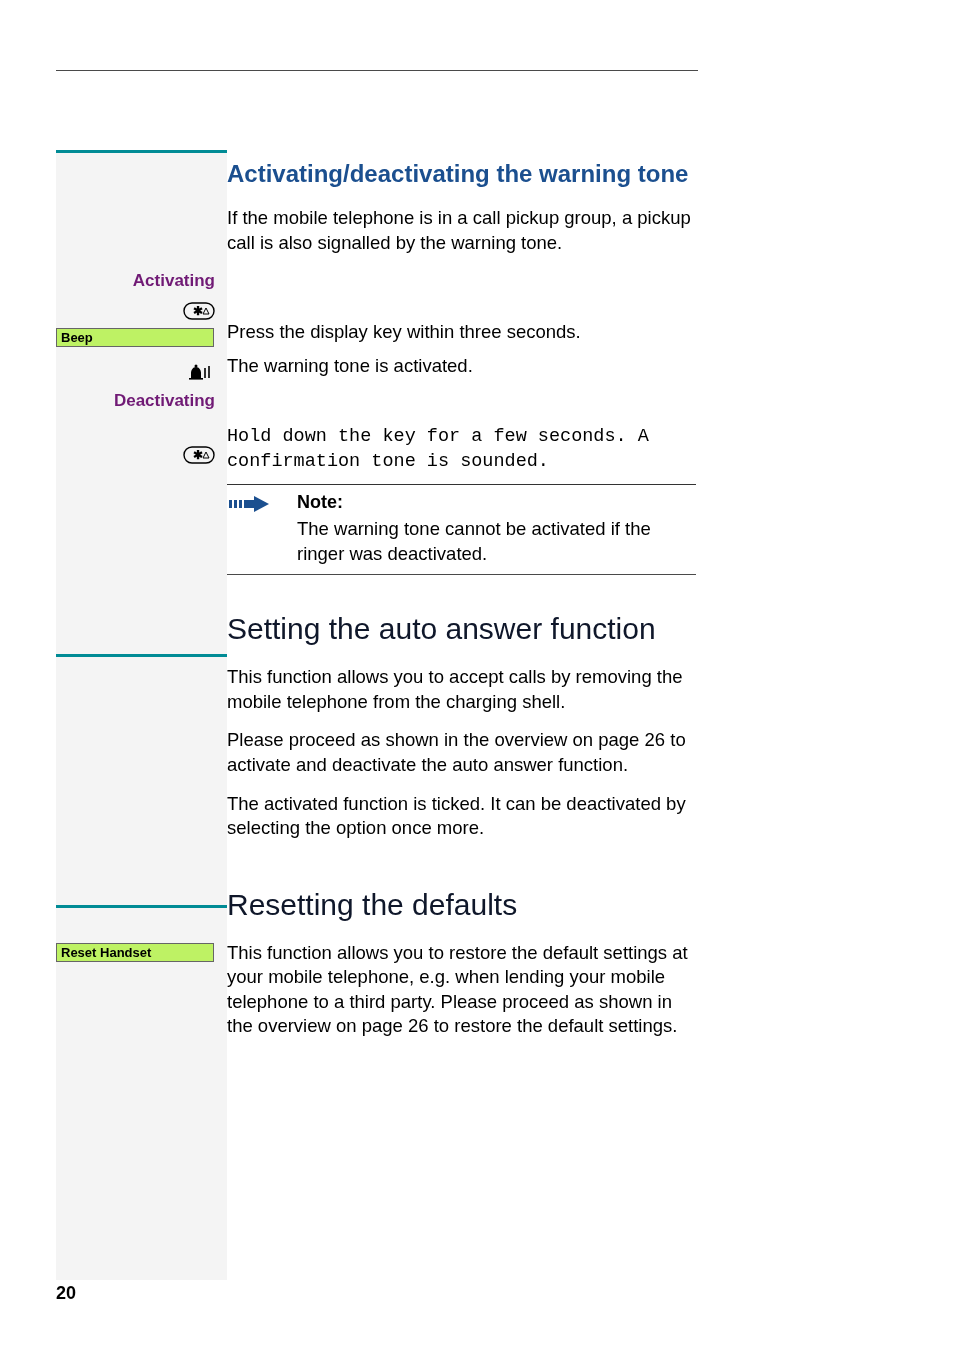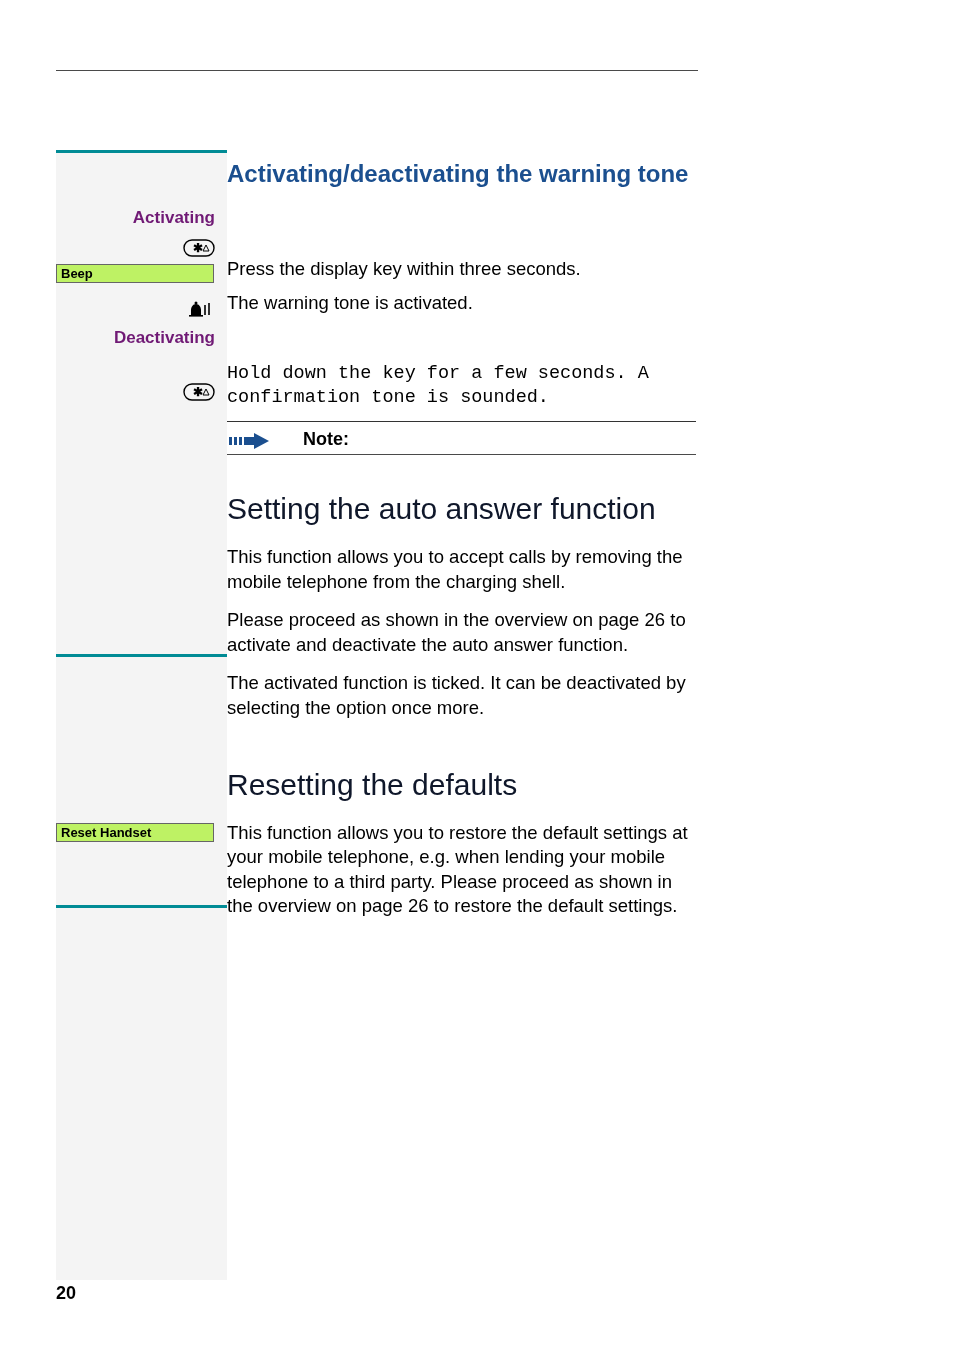--- a/index.html
+++ b/index.html
@@ -99,23 +99,23 @@
     text-align: left;
     padding-left: 0;
   }
   .icon-slot {
     text-align: right;
     padding-right: 12px;
   }
   .note-block {
     border-top: 1px solid #333;
     border-bottom: 1px solid #4a4a4a;
-    padding: 6px 0 0 0;
+    padding: 6px 0 8px 0;
     display: flex;
-    gap: 30px;
+    gap: 24px;
     align-items: flex-start;
   }
   .note-title {
     font-weight: 700;
     font-size: 18px;
     margin-bottom: 2px;
   }
   .note-body {
     font-size: 18.5px;
     font-weight: 300;
@@ -143,20 +143,21 @@
     <div class="row" style="margin-top:8px;">
       <div class="side"></div>
       <div class="body">
         <h2 class="h2">Activating/deactivating the warning tone</h2>
       </div>
     </div>
 
     <div class="row">
       <div class="side"></div>
       <div class="body">
+        <p class="para">If the mobile telephone is in a call pickup group, a pickup call is also signalled by the warning tone.</p>
       </div>
     </div>
 
     <div class="row" style="margin-top:2px;">
       <div class="side label">Activating</div>
       <div class="body"></div>
     </div>
 
     <div class="row" style="margin-top:10px; align-items:center;">
       <div class="side icon-slot">
@@ -223,20 +224,21 @@
             <svg width="46" height="26" viewBox="0 0 46 26">
               <rect x="2" y="9" width="3" height="8" fill="#1b4f8f"></rect>
               <rect x="7" y="9" width="3" height="8" fill="#1b4f8f"></rect>
               <rect x="12" y="9" width="3" height="8" fill="#1b4f8f"></rect>
               <rect x="17" y="9" width="10" height="8" fill="#1b4f8f"></rect>
               <path d="M27 5 L42 13 L27 21 Z" fill="#1b4f8f"></path>
             </svg>
           </span>
           <div>
             <div class="note-title">Note:</div>
+            <div class="note-body">The warning tone cannot be activated if the ringer was deactivated.</div>
           </div>
         </div>
       </div>
     </div>
 
     <div class="row" style="margin-top:34px;">
       <div class="side"></div>
       <div class="body">
         <h1 class="h1">Setting the auto answer function</h1>
         <p class="para">This function allows you to accept calls by removing the mobile telephone from the charging shell.</p>

